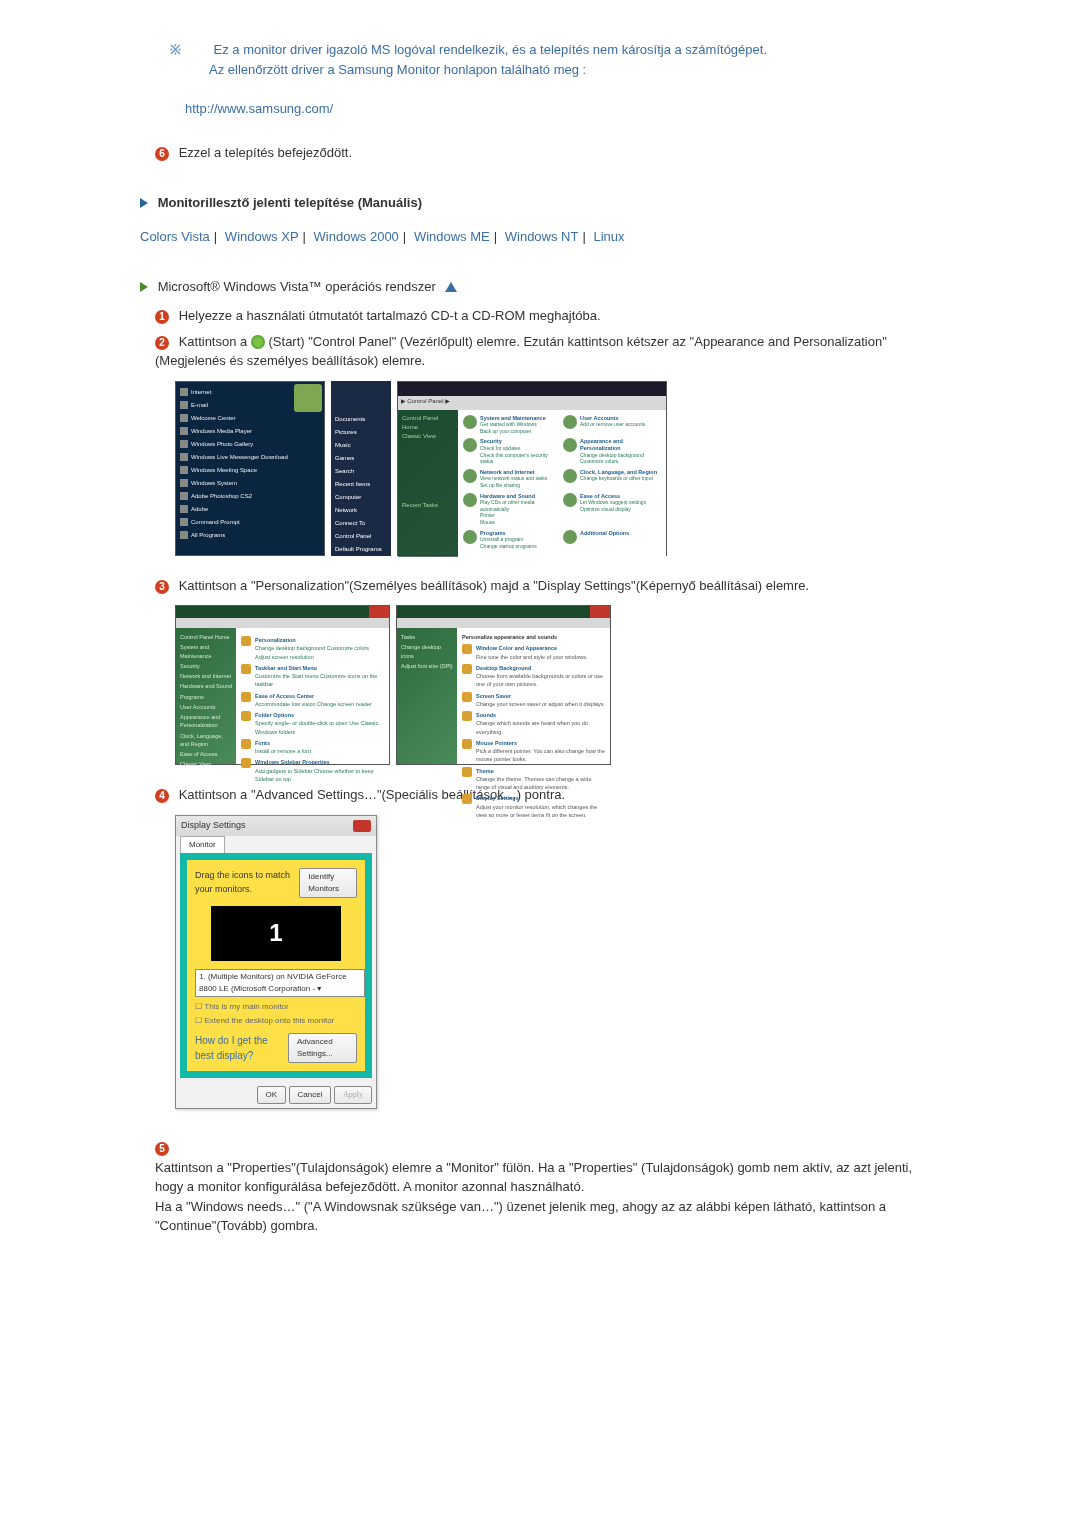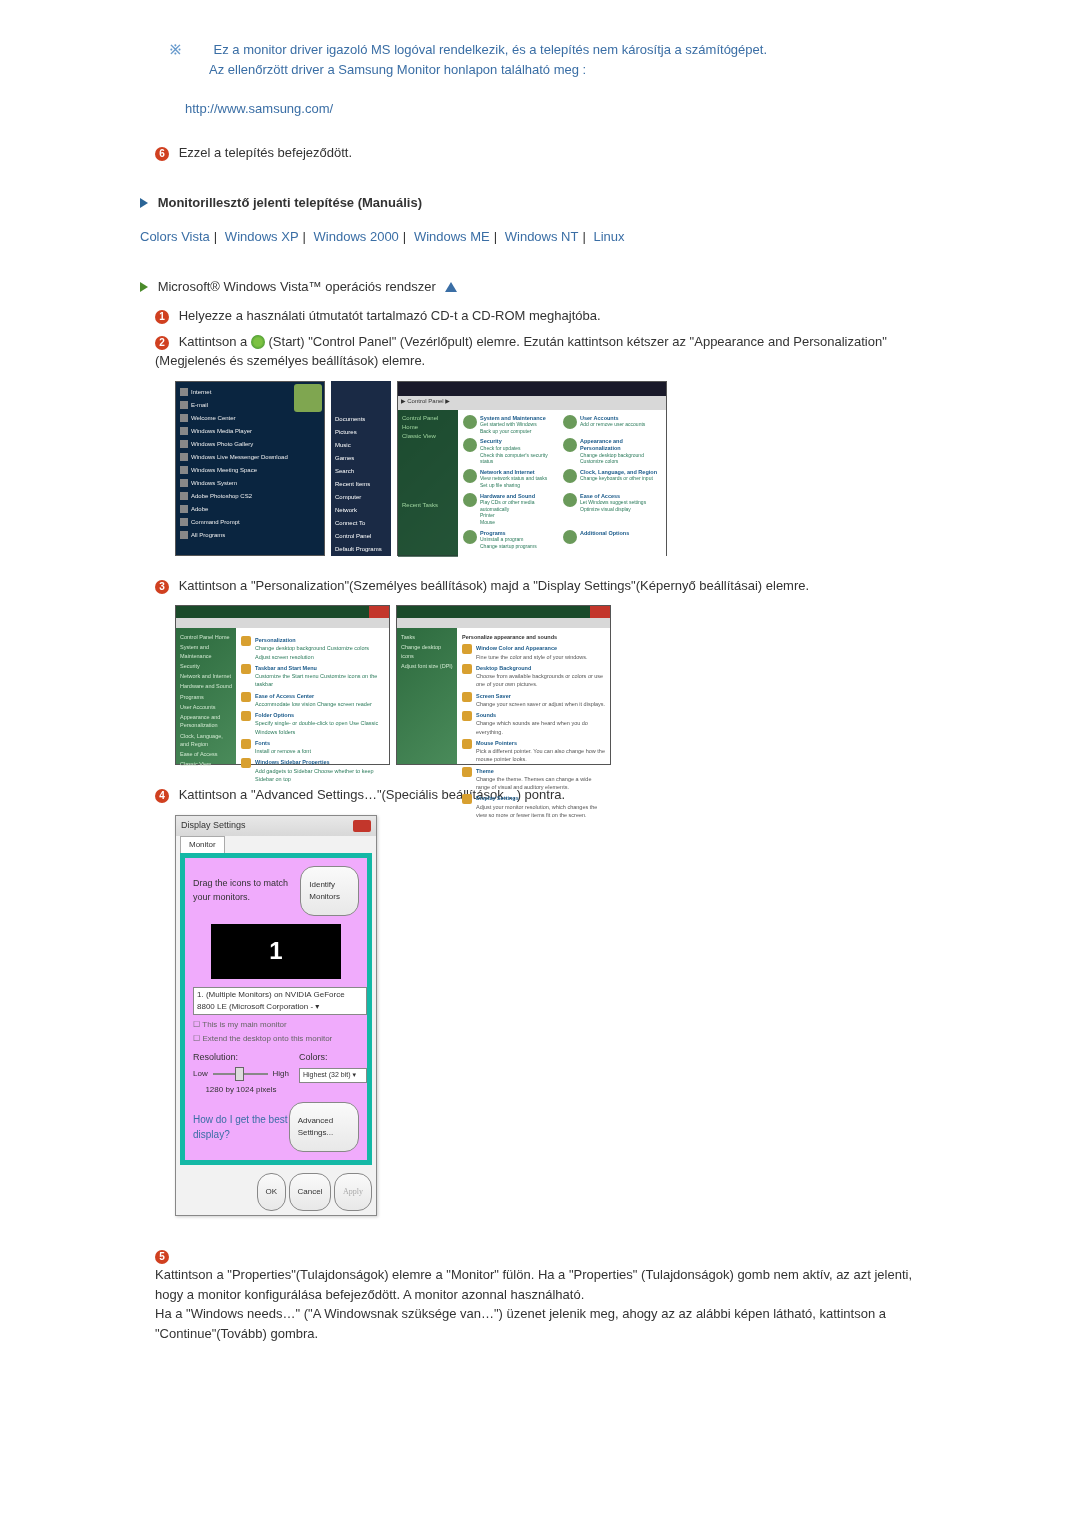--- a/index.html
+++ b/index.html
@@ -242,32 +242,32 @@
   .dialog-tab {
     display: inline-block;
     padding: 2px 8px;
     background: #fff;
     border: 1px solid #aaa;
     border-bottom: none;
     font-size: 8px;
     margin-left: 4px;
   }
   .dialog-body {
-    background: #f0abfc;
+    background: #fde047;
     margin: 0 4px 4px 4px;
-    border: 5px solid #14b8a6;
+    border: 7px solid #14b8a6;
     padding: 8px;
   }
   .btn {
     display: inline-block;
-    padding: 12px 8px;
+    padding: 2px 8px;
     border: 1px solid #888;
     background: linear-gradient(#fafafa, #e8e8e8);
     font-size: 8px;
-    border-radius: 14px;
+    border-radius: 2px;
   }
   .monitor-preview {
     width: 130px;
     height: 55px;
     background: #000;
     margin: 8px auto;
     display: flex;
     align-items: center;
     justify-content: center;
     color: #fff;
@@ -561,37 +561,20 @@
     <div style="display:flex;justify-content:space-between;align-items:center;">
       <span>Drag the icons to match your monitors.</span>
       <span class="btn">Identify Monitors</span>
     </div>
     <div class="monitor-preview">
       <span>1</span>
     </div>
     <div class="dropdown">1. (Multiple Monitors) on NVIDIA GeForce 8800 LE (Microsoft Corporation - ▾</div>
     <div class="checkbox-row">☐ <span>This is my main monitor</span></div>
     <div class="checkbox-row">☐ <span>Extend the desktop onto this monitor</span></div>
-    <div style="display:flex;justify-content:space-between;margin-top:6px;">
-      <div style="flex:1;">
-        <div>Resolution:</div>
-        <div class="slider-row">
-          <span>Low</span>
-          <div class="slider">
-              <div class="slider-thumb"></div>
-            </div>
-          <span>High</span>
-        </div>
-        <div style="text-align:center;font-size:8px;">1280 by 1024 pixels</div>
-      </div>
-      <div style="width:60px;margin-left:10px;">
-        <div>Colors:</div>
-        <div class="dropdown" style="font-size:7px;">Highest (32 bit)   ▾</div>
-      </div>
-    </div>
     <div style="display:flex;justify-content:space-between;align-items:center;margin-top:6px;">
       <a class="blue-link" style="font-size:10px;">How do I get the best display?</a>
       <span class="btn">Advanced Settings...</span>
     </div>
   </div>
   <div class="dialog-footer">
     <span class="btn">OK</span>
     <span class="btn">Cancel</span>
     <span class="btn" style="color:#aaa;font-family:Liberation Serif, serif;">Apply</span>
   </div>

